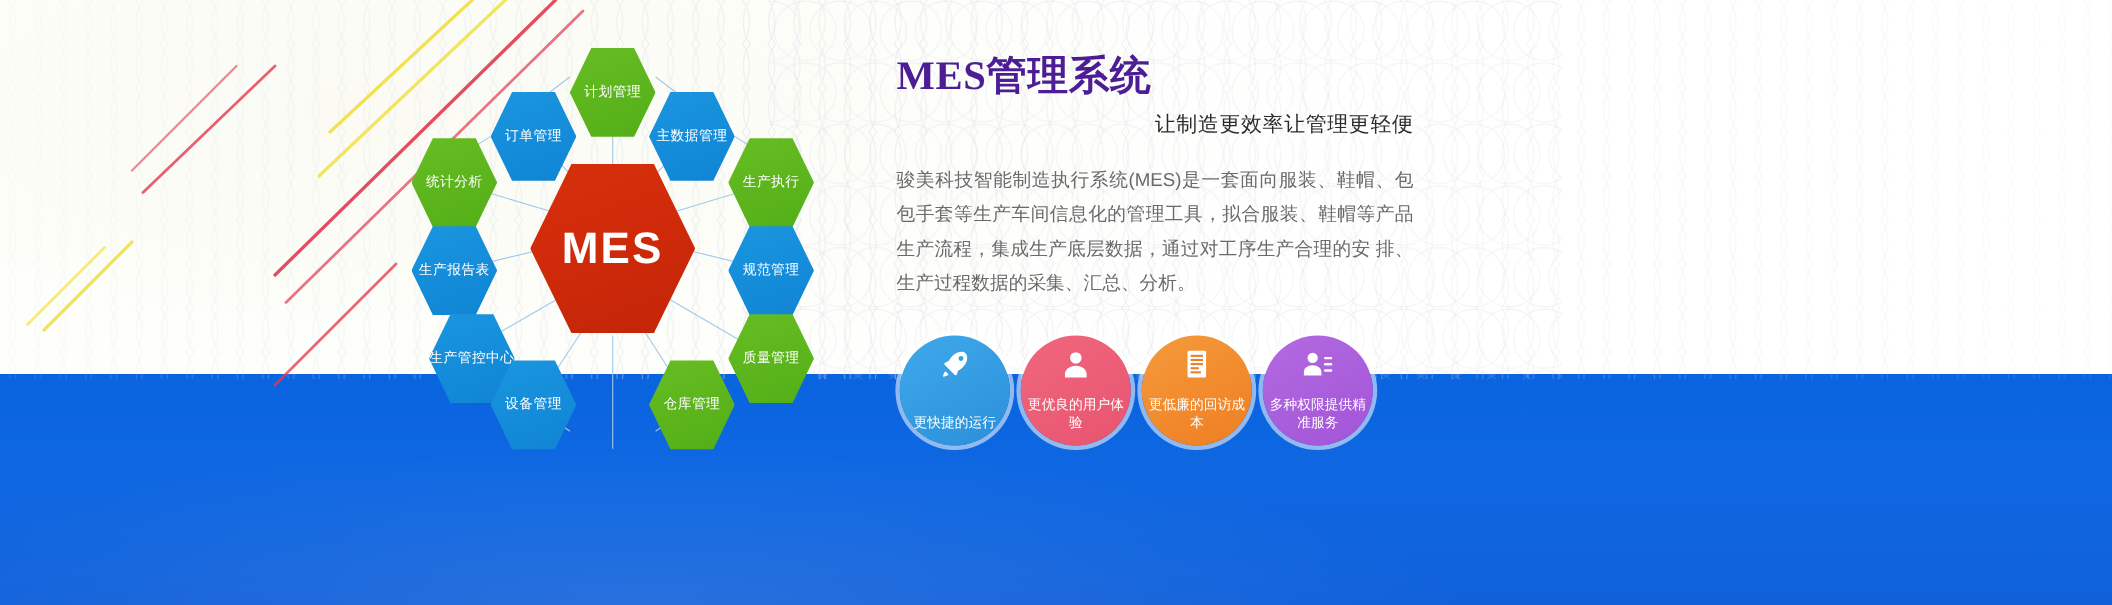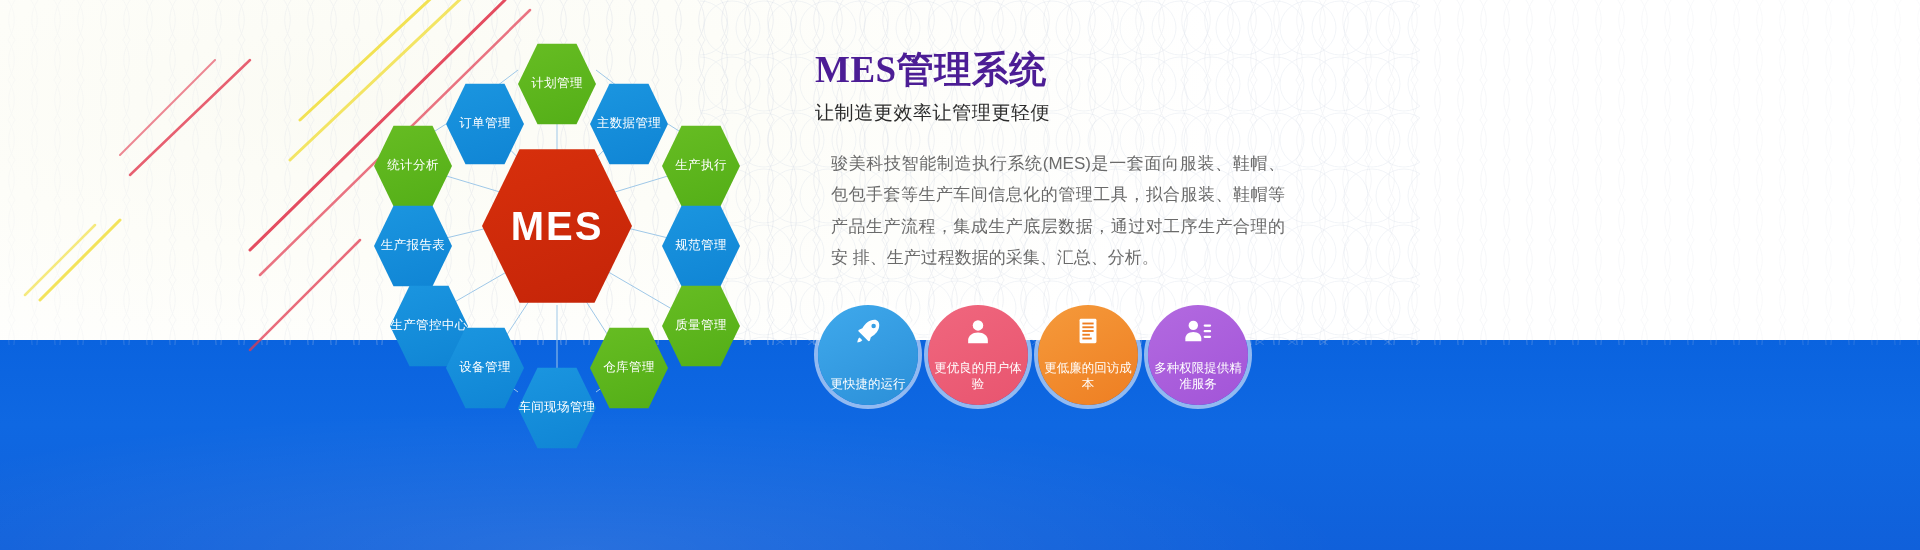--- a/index.html
+++ b/index.html
@@ -66,27 +66,26 @@
 
   
   #right { position:absolute; left:815px; top:50px; width:470px; }
   .title {
     font-family:"Liberation Serif","DejaVu Serif",serif;
     font-size:37px; font-weight:bold; color:#4c1d95;
     letter-spacing:.5px; line-height:1.1;
   }
   .subtitle {
     margin-top:9px;
-    font-size:19px; color:#2b2b2b; letter-spacing:.6px;
+    font-size:19px; color:#2b2b2b; letter-spacing:.6px;text-align:right;
   }
   .para {
     margin-top:22px;
     font-size:17px; color:#6a6a6a; line-height:1.85;
     text-align:justify;
-    margin-left:16px;
   }
 
   
   #badges {
     position:absolute; left:818px; top:305px;
     display:flex; gap:10px;
   }
   .badge {
     position:relative;
     width:100px; height:100px;
@@ -222,23 +221,20 @@
     </div>
     <div class="hex small green" style="left:332px; top:264px;text-align:center;">
       <span>质量管理</span>
     </div>
     <div class="hex small blue" style="left:116px; top:306px;">
       <span>设备管理</span>
     </div>
     <div class="hex small green" style="left:260px; top:306px;">
       <span>仓库管理</span>
     </div>
-    <div class="hex small blue" style="left:188px; top:346px;">
-      <span>车间现场管理</span>
-    </div>
   </div>
 
   <div id="right">
     <h1 class="title">MES管理系统</h1>
     <div class="subtitle">让制造更效率让管理更轻便</div>
     <p class="para">骏美科技智能制造执行系统(MES)是一套面向服装、鞋帽、包包手套等生产车间信息化的管理工具，拟合服装、鞋帽等产品生产流程，集成生产底层数据，通过对工序生产合理的安 排、生产过程数据的采集、汇总、分析。</p>
   </div>
 
   <div id="badges">
 

